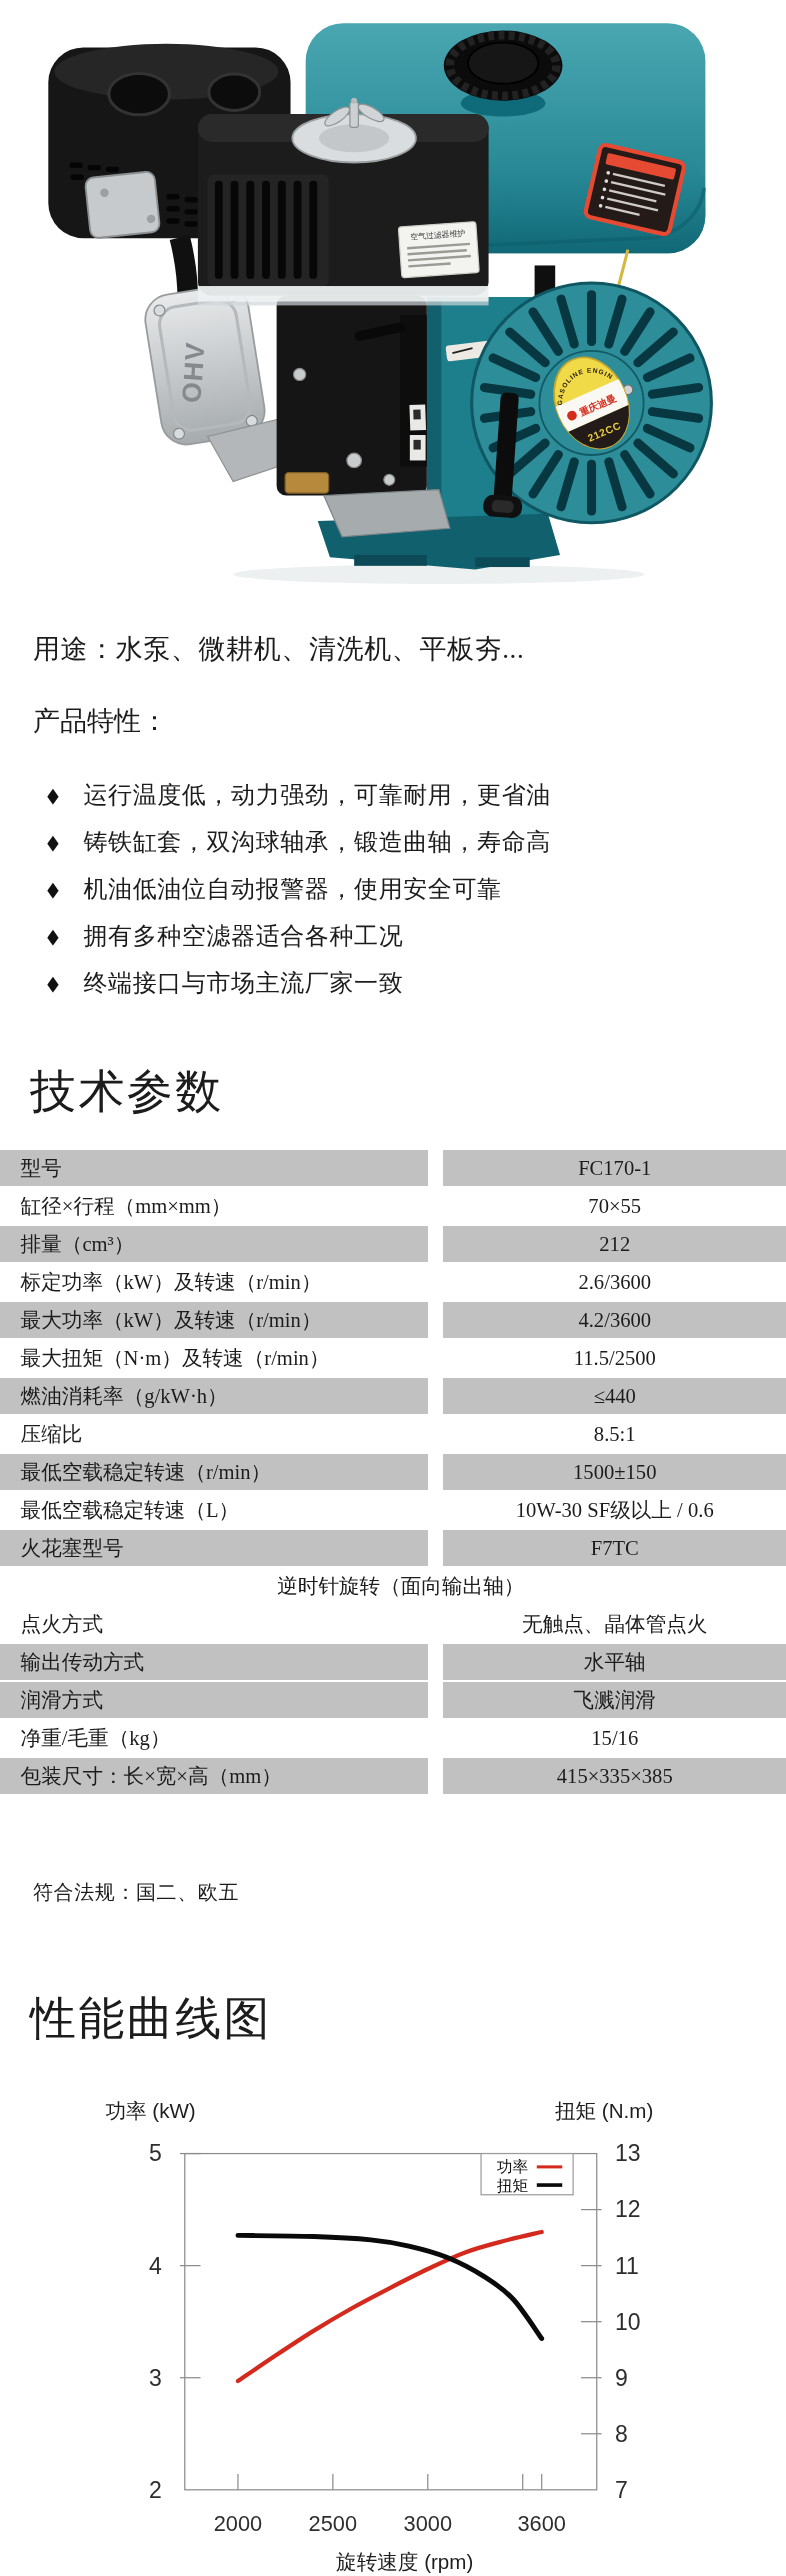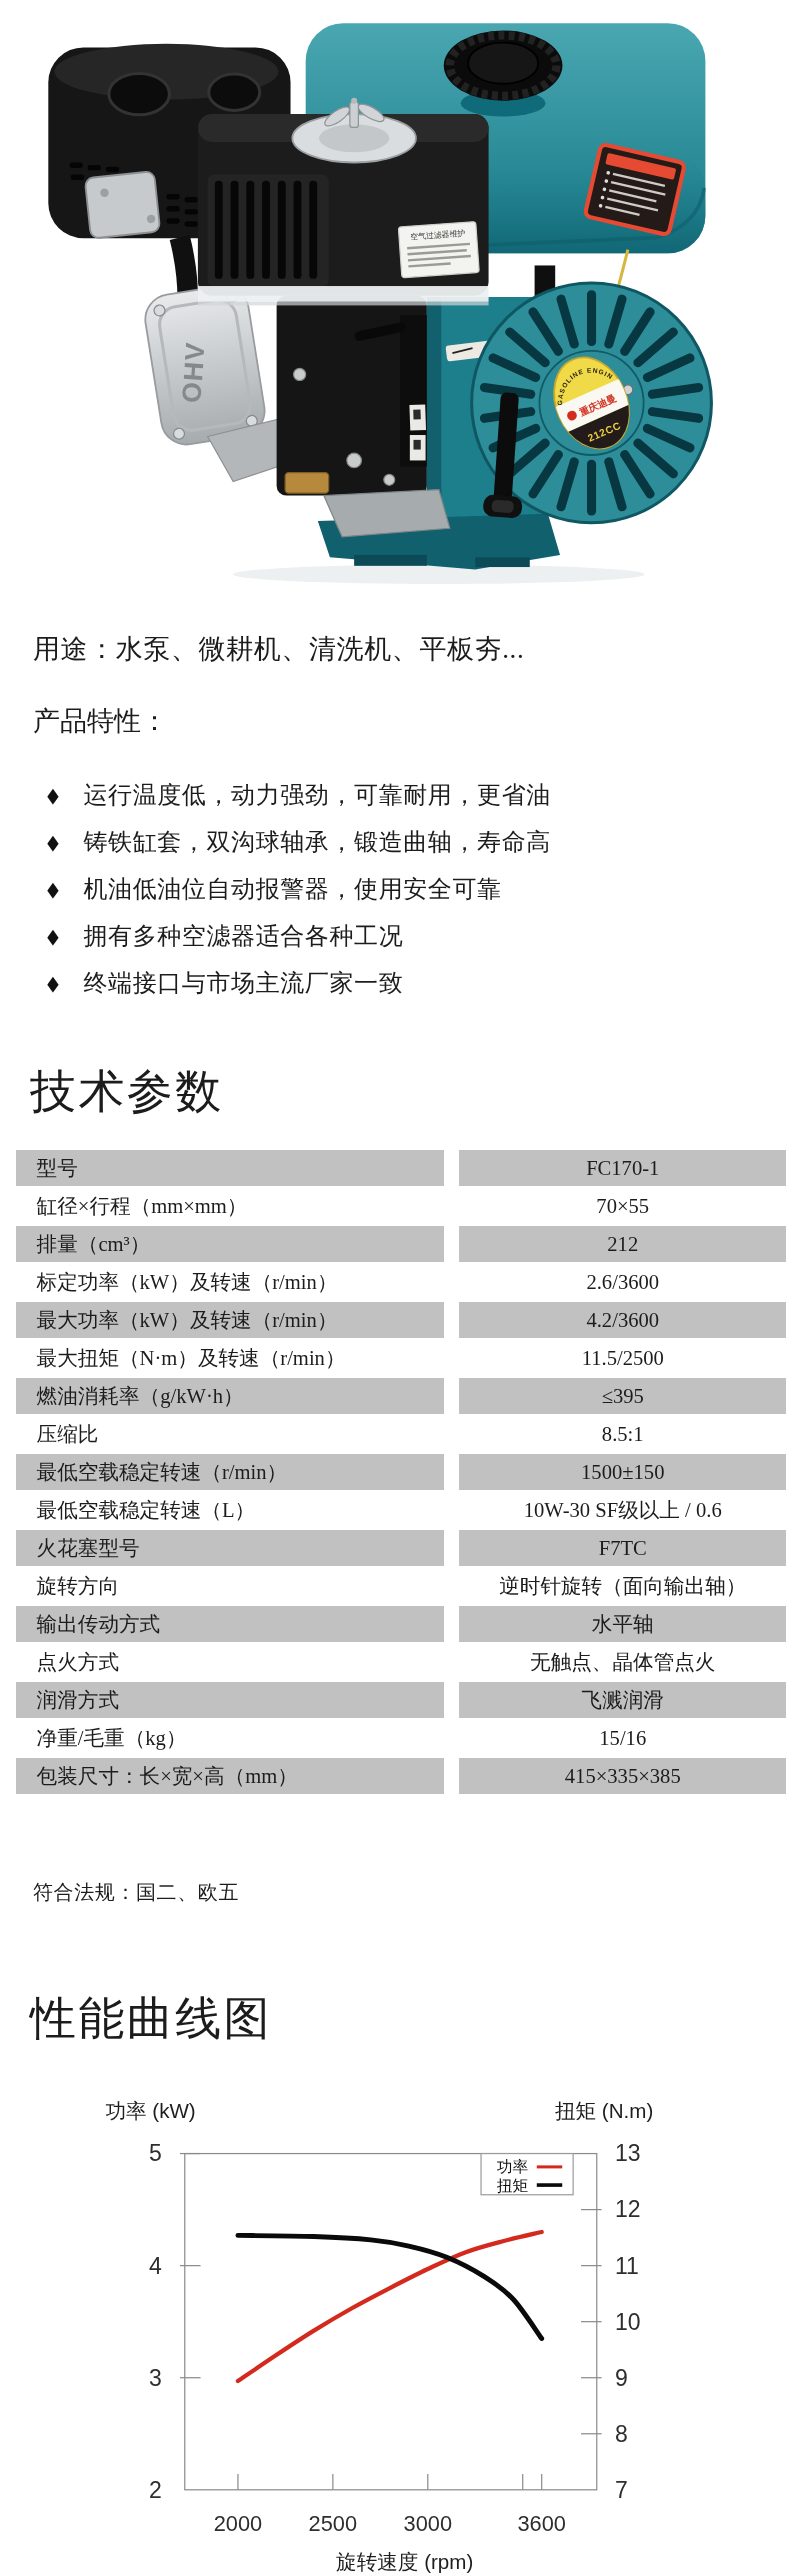--- a/index.html
+++ b/index.html
@@ -9,21 +9,21 @@
   .photo{left:15px;top:12px;width:757px;height:582px;}
   .usage{left:33px;top:631px;font-size:27px;letter-spacing:0.6px;white-space:nowrap;text-align:center;}
   .feat-title{left:33px;top:703px;font-size:27px;}
   .features{left:45px;top:771px;}
   .feat-item{height:47px;display:flex;align-items:center;font-size:24px;letter-spacing:0.6px;}
   .bullet{display:inline-block;font-size:20.6px;transform:scaleX(.72);margin-right:22px;color:#111;}
   h2{margin:0;font-weight:500;}
   .h-spec{left:30px;top:1061px;font-size:46px;letter-spacing:2.4px;}
   .h-curve{left:30px;top:1988px;font-size:46px;letter-spacing:2.4px;}
   .spec-table{left:0;top:1149px;width:787px;}
-  .row{display:flex;height:38px;box-sizing:border-box;font-size:20.6px;padding-left:16px;}
+  .row{display:flex;height:38px;box-sizing:border-box;font-size:20.6px;}
   .row .cell{display:flex;align-items:center;box-sizing:border-box;height:100%;}
   .row .label{width:428px;padding-left:20.6px;}
   .row .gap{width:14.5px;background:#fff;height:100%;}
   .row .value{flex:1;justify-content:center;}
   .row.gray{border-top:1.8px solid #fff;border-bottom:1.8px solid #fff;}
   .row.gray .cell{background:#c1c1c1;}
   .compliance{left:33px;top:1879px;font-size:20px;letter-spacing:0.6px;}
   .chart{left:0;top:2091px;width:787px;height:485px;}
   .plot-border{fill:none;stroke:#8a8a8a;stroke-width:2px;}
   .tick{stroke:#8a8a8a;stroke-width:2px;}
@@ -307,21 +307,21 @@
         <div class="cell value">4.2/3600</div>
       </div>
       <div class="row">
         <div class="cell label">最大扭矩（N·m）及转速（r/min）</div>
         <div class="gap"></div>
         <div class="cell value">11.5/2500</div>
       </div>
       <div class="row gray">
         <div class="cell label">燃油消耗率（g/kW·h）</div>
         <div class="gap"></div>
-        <div class="cell value">≤395</div>
+        <div class="cell value">≤440</div>
       </div>
       <div class="row">
         <div class="cell label">压缩比</div>
         <div class="gap"></div>
         <div class="cell value">8.5:1</div>
       </div>
       <div class="row gray">
         <div class="cell label">最低空载稳定转速（r/min）</div>
         <div class="gap"></div>
         <div class="cell value">1500±150</div>
@@ -330,33 +330,32 @@
         <div class="cell label">最低空载稳定转速（L）</div>
         <div class="gap"></div>
         <div class="cell value">10W-30 SF级以上 / 0.6</div>
       </div>
       <div class="row gray">
         <div class="cell label">火花塞型号</div>
         <div class="gap"></div>
         <div class="cell value">F7TC</div>
       </div>
       <div class="row">
-        <div class="cell label">旋转方向</div>
         <div class="gap"></div>
         <div class="cell value">逆时针旋转（面向输出轴）</div>
       </div>
+      <div class="row">
+        <div class="cell label">点火方式</div>
+        <div class="gap"></div>
+        <div class="cell value">无触点、晶体管点火</div>
+      </div>
       <div class="row gray">
         <div class="cell label">输出传动方式</div>
         <div class="gap"></div>
         <div class="cell value">水平轴</div>
-      </div>
-      <div class="row">
-        <div class="cell label">点火方式</div>
-        <div class="gap"></div>
-        <div class="cell value">无触点、晶体管点火</div>
       </div>
       <div class="row gray">
         <div class="cell label">润滑方式</div>
         <div class="gap"></div>
         <div class="cell value">飞溅润滑</div>
       </div>
       <div class="row">
         <div class="cell label">净重/毛重（kg）</div>
         <div class="gap"></div>
         <div class="cell value">15/16</div>

